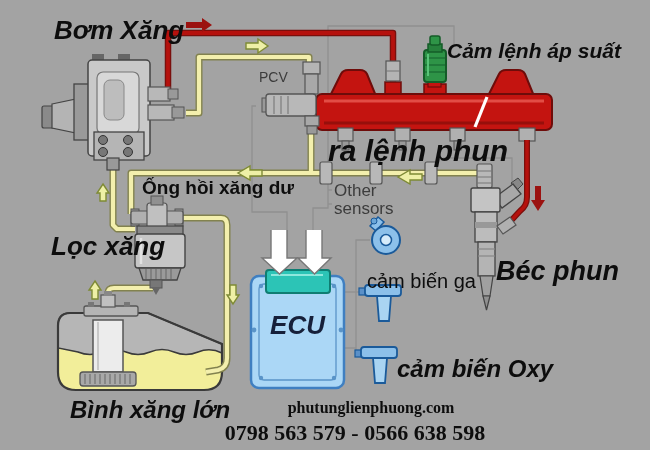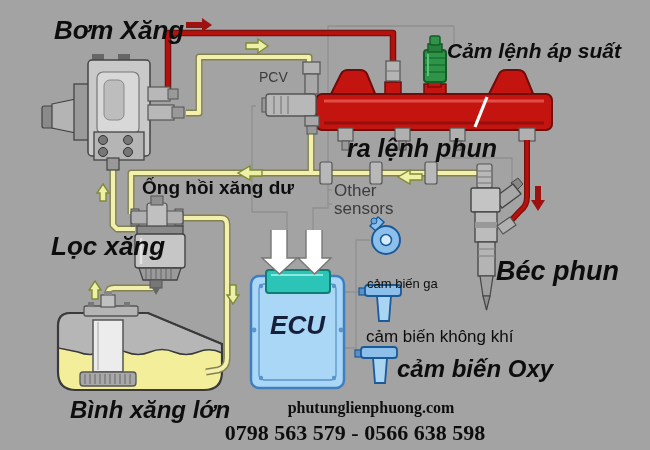--- a/index.html
+++ b/index.html
@@ -257,33 +257,32 @@
     <polygon points="373,358 387,358 385,383 375,383" fill="#a9d4f2" stroke="#1a5a9a" stroke-width="1.8"></polygon>
   </g>
 </svg>
 
 <div class="lbl bi" style="top:17px;left:54px;font-size:26px">Bơm Xăng</div>
 
 <div class="lbl bi" style="top:40px;left:447px;font-size:21px">Cảm lệnh áp suất</div>
 
 <div class="lbl small" style="top:70px;left:259px;font-size:14px">PCV</div>
 
-<div class="lbl bi" style="top:135px;left:347px;font-size:25px">ra lệnh phun</div>
+<div class="lbl bi" style="top:135px;left:328px;font-size:30px">ra lệnh phun</div>
 
 <div class="lbl b" style="top:178px;left:142px;font-size:19px">Ống hồi xăng dư</div>
 
 <div class="lbl bi" style="top:233px;left:51px;font-size:26px">Lọc xăng</div>
 
 <div class="lbl small wrap" style="top:182px;left:334px;font-size:17px;width:52px">Other sensors</div>
 
-<div class="lbl" style="top:277px;left:367px;font-size:13px">cảm biến ga</div>
+<div class="lbl" style="top:271px;left:367px;font-size:20px">cảm biến ga</div>
 
 <div class="lbl bi" style="top:257px;left:496px;font-size:27px">Béc phun</div>
 
-<div class="lbl" style="top:328px;left:366px;font-size:17px">cảm biến không khí</div>
 
 <div class="lbl bi" style="top:356px;left:397px;font-size:24px">cảm biến Oxy</div>
 
 <div class="lbl bi" style="top:397px;left:70px;font-size:24px">Bình xăng lớn</div>
 
 <div class="lbl bi center" style="top:312px;left:251px;width:93px;font-size:26px;color:#16203a">ECU</div>
 
 <div class="lbl serif b center" style="top:400px;left:196px;width:350px;font-size:16px">phutunglienphuong.com</div>
 
 <div class="lbl serif b center" style="top:421px;left:165px;width:380px;font-size:22px;font-weight:600">0798 563 579 - 0566 638 598</div>

